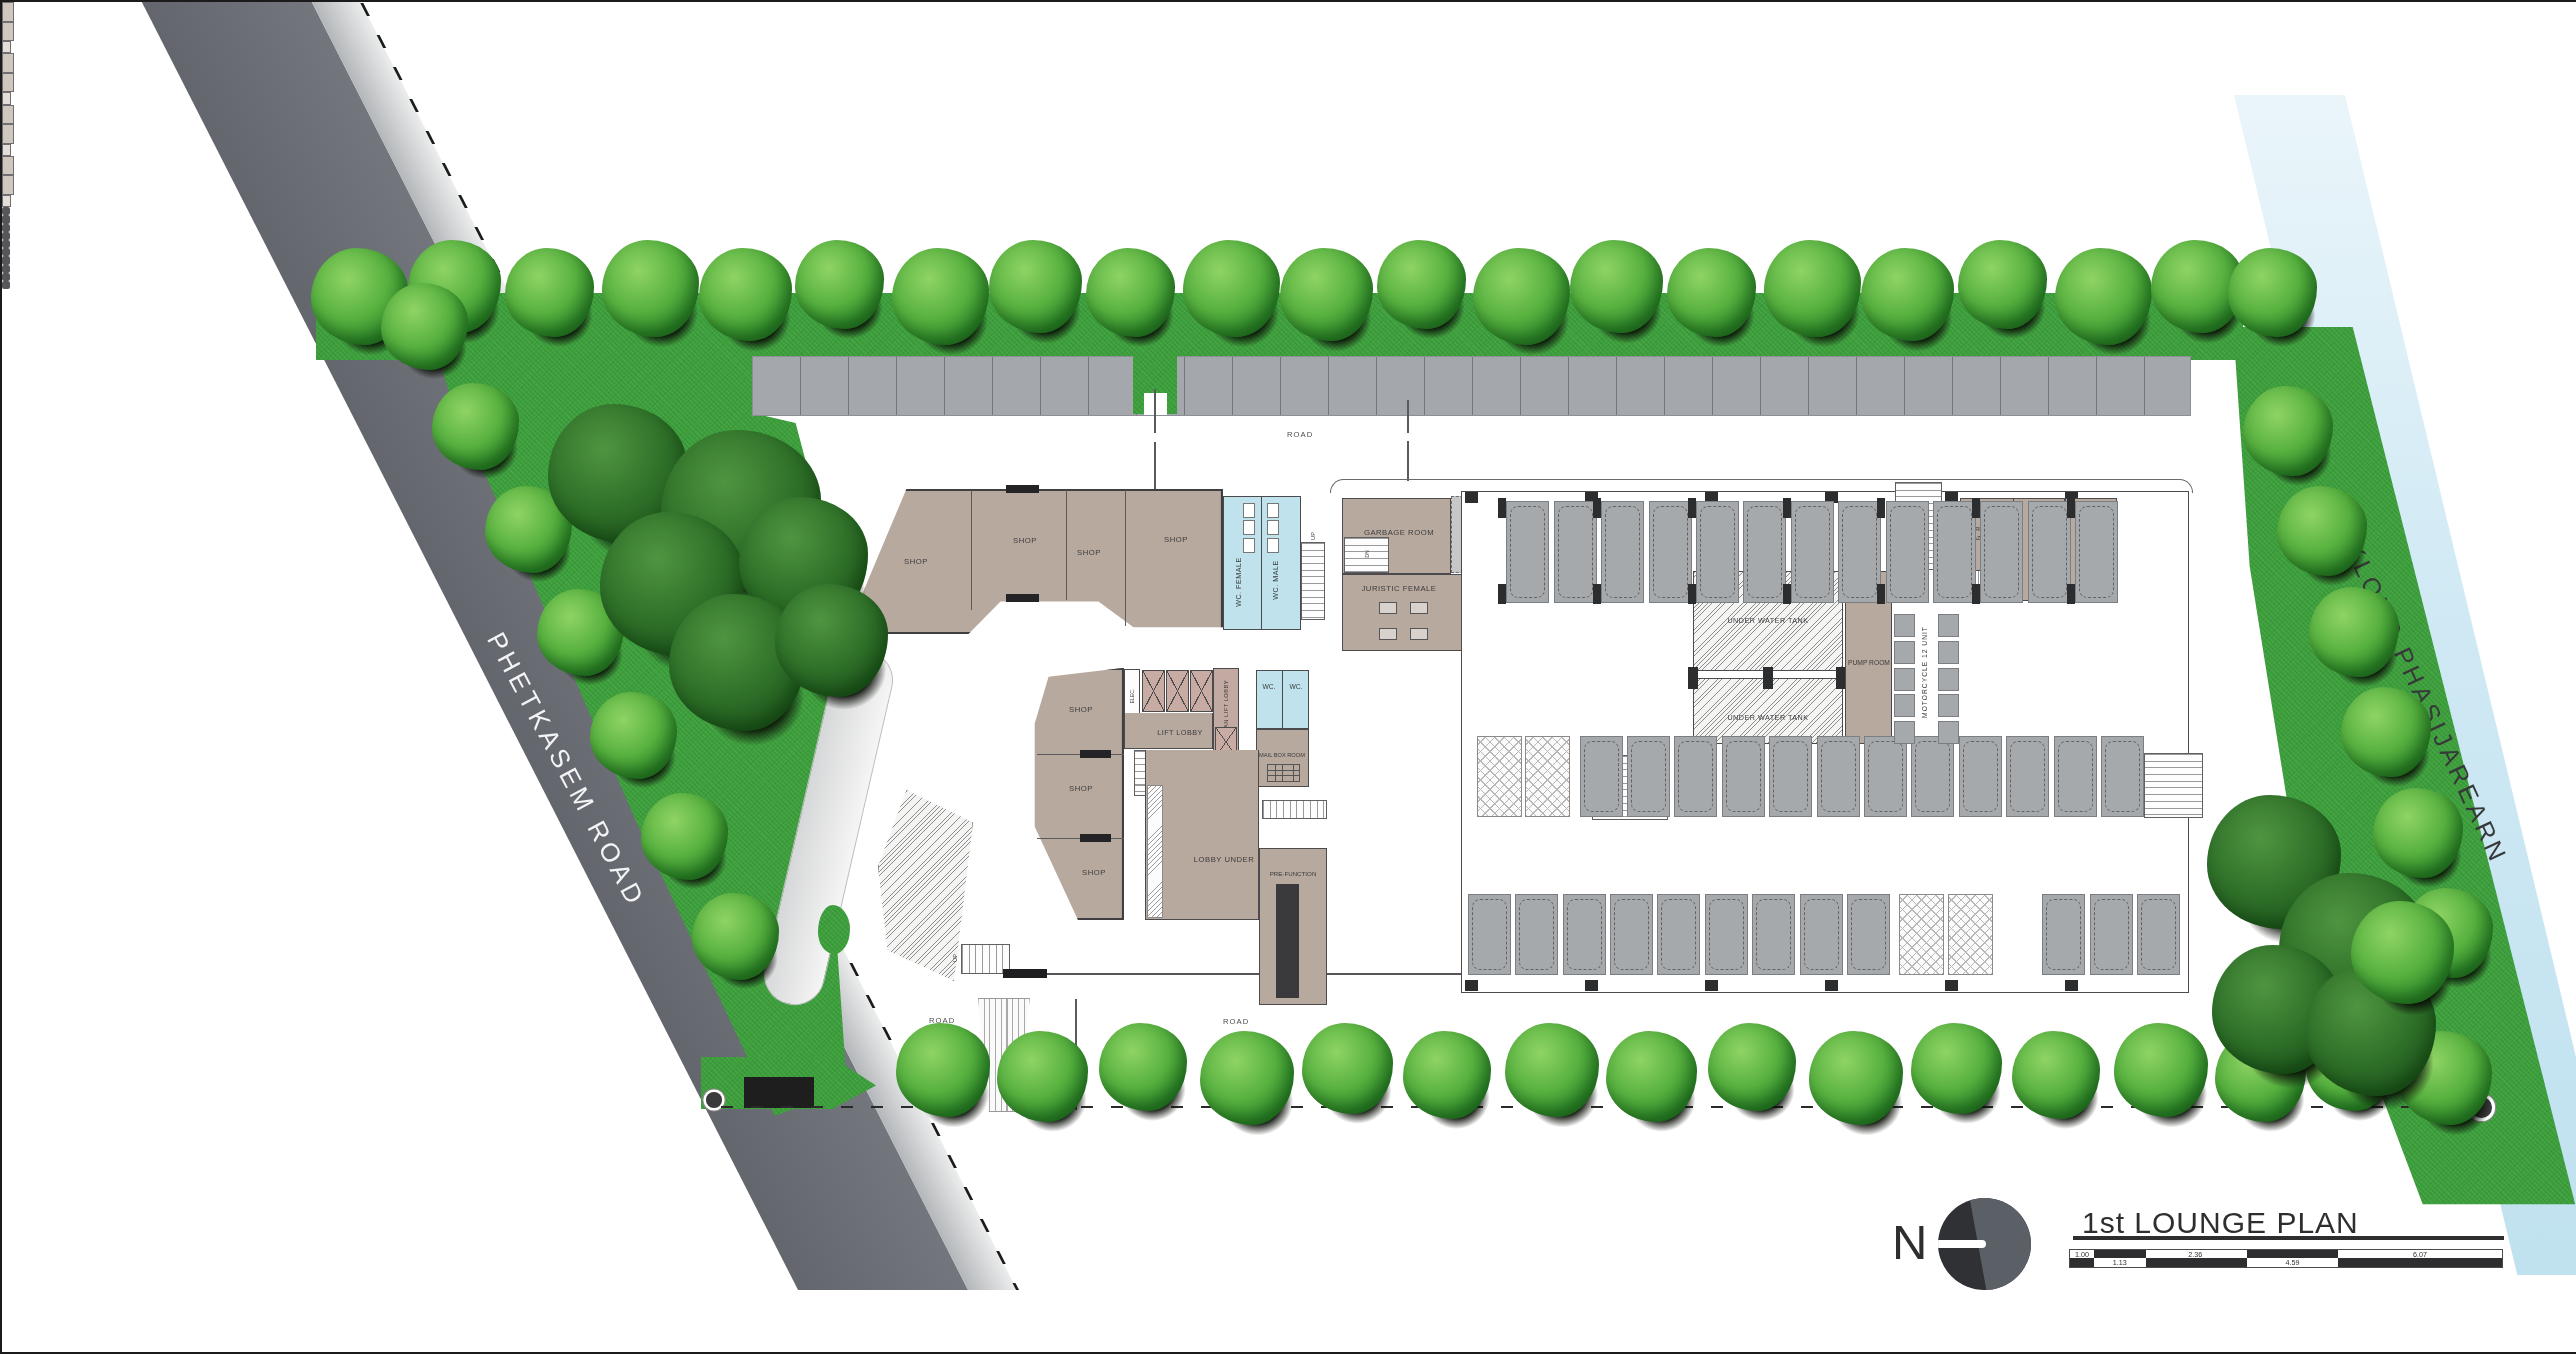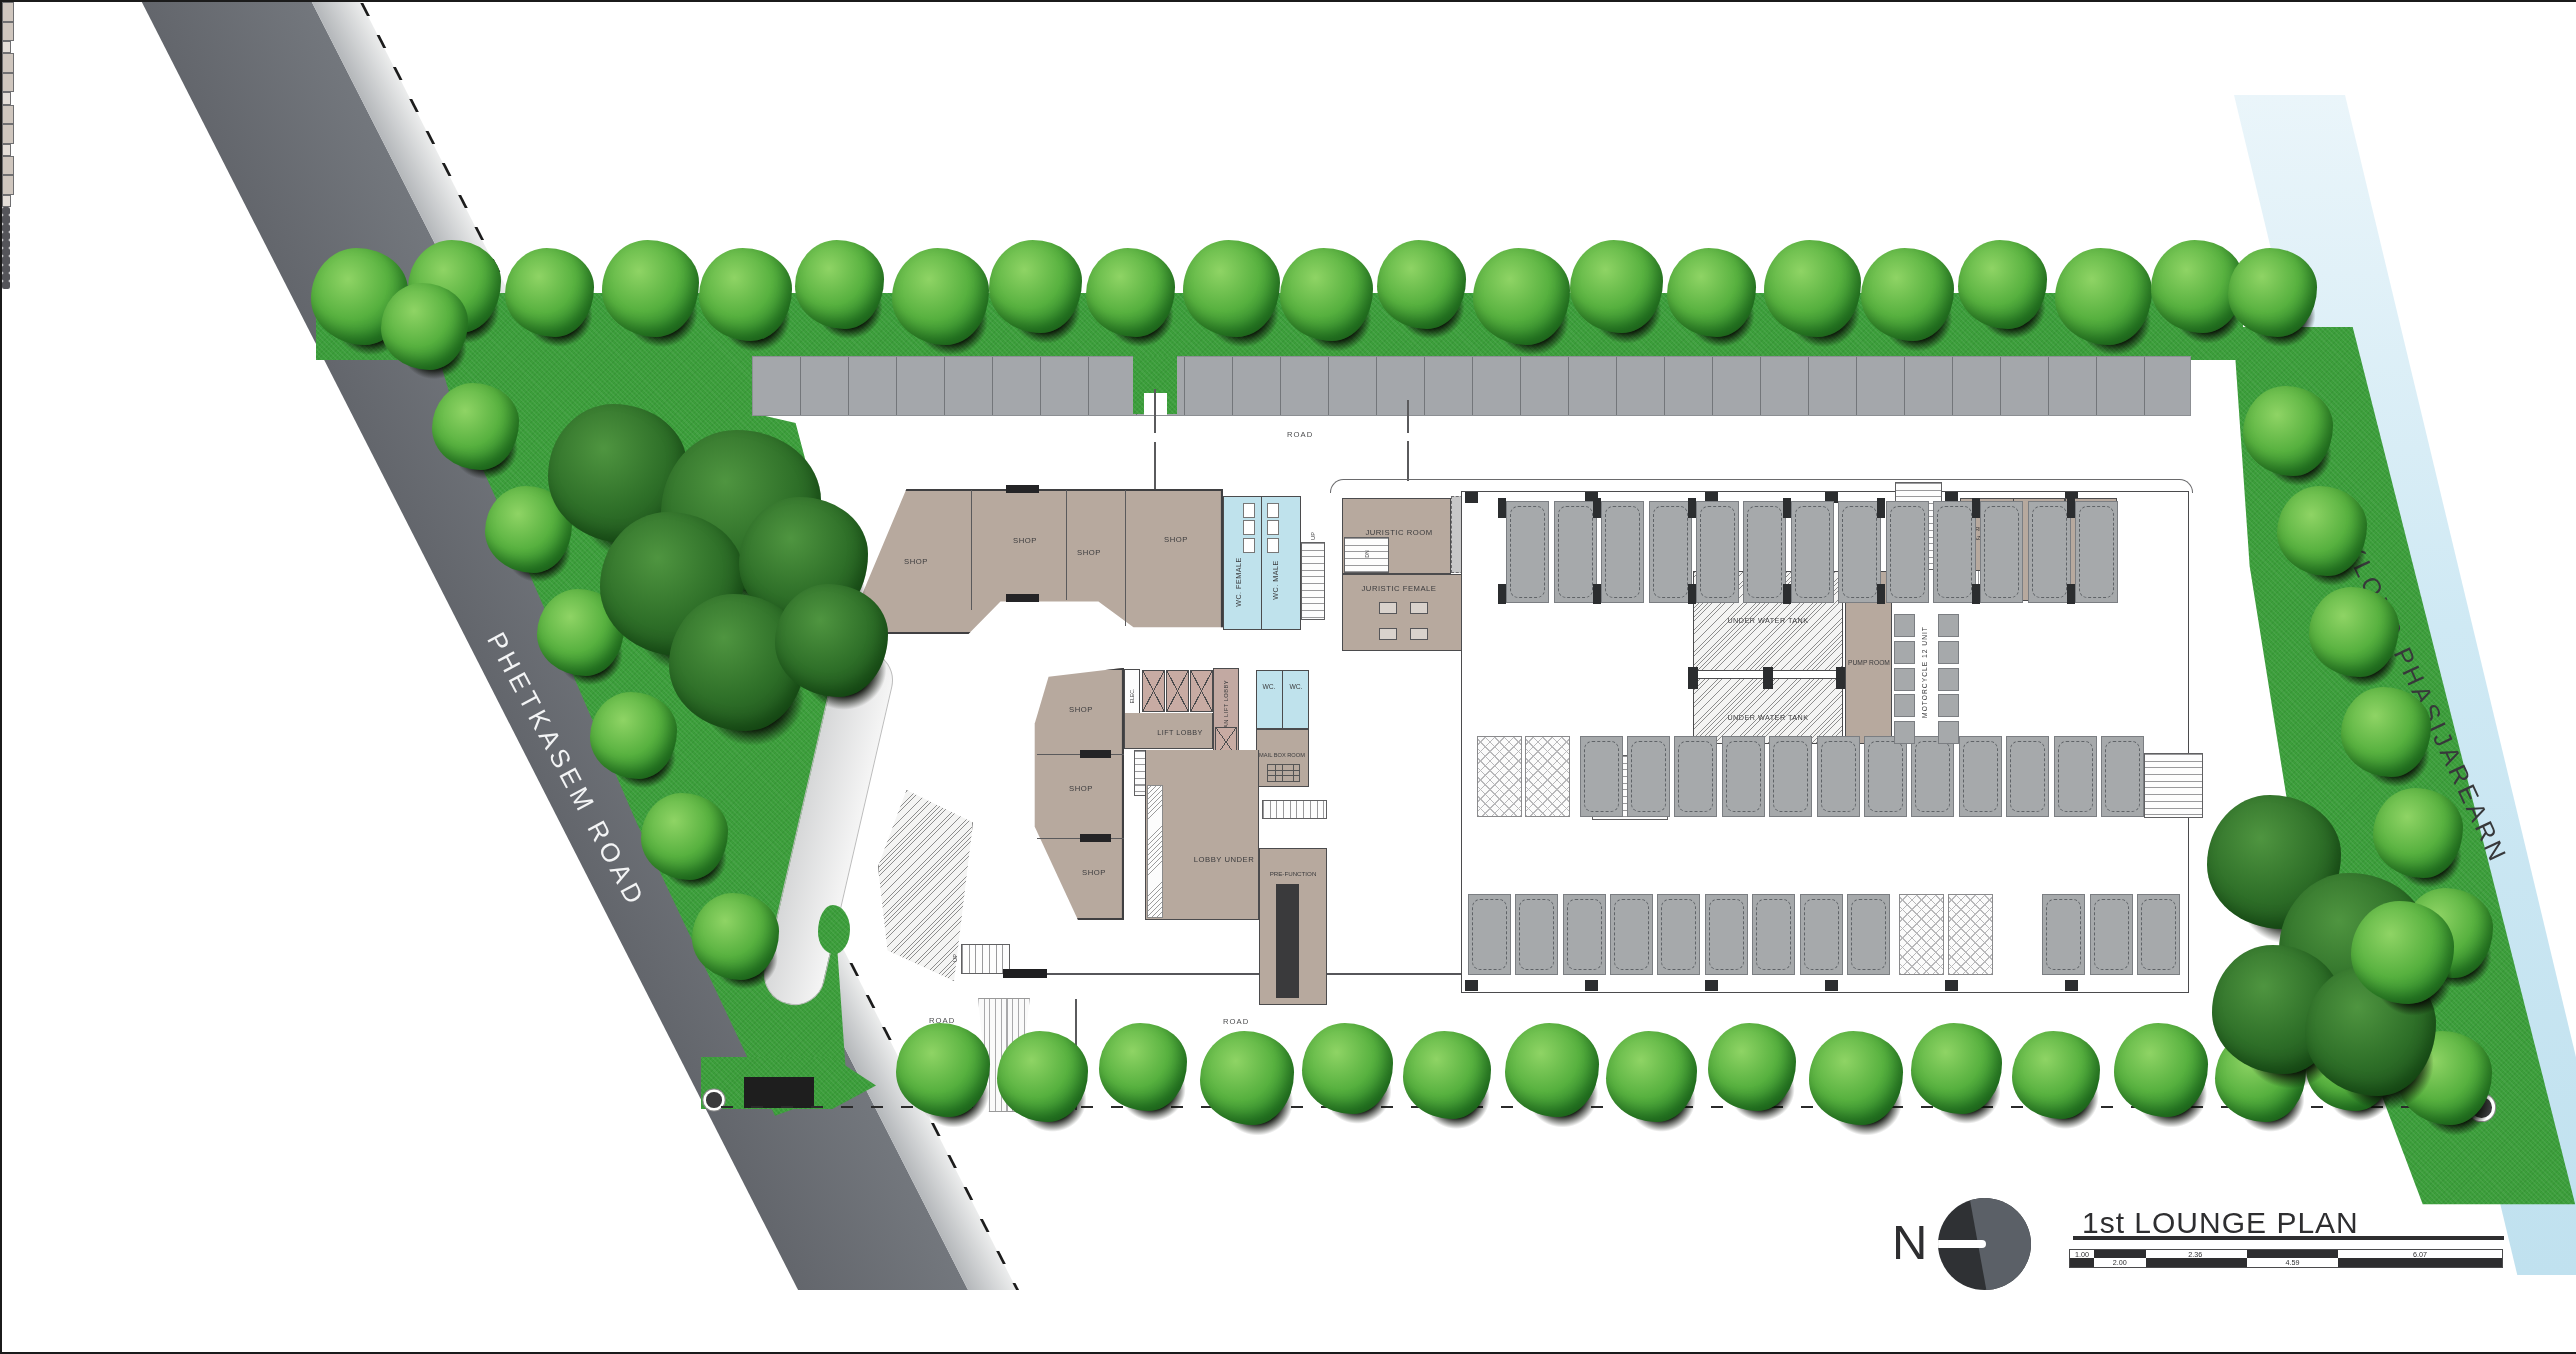--- a/index.html
+++ b/index.html
@@ -126,21 +126,21 @@
   <div class="abs" style="left:1265px;top:518px;width:10.3px;height:13.4px;background:#fff;border:0.5px solid #777;"></div>
   <div class="abs" style="left:1265px;top:536px;width:10.3px;height:13.4px;background:#fff;border:0.5px solid #777;"></div>
   <div class="roomlbl vlbl" style="left:1236px;top:580px;font-size:7.2px;">WC. FEMALE</div>
   <div class="roomlbl vlbl" style="left:1273px;top:578px;font-size:7.2px;">WC. MALE</div>
 
   <div class="stair" style="left:1299px;top:540px;width:24px;height:78px;"></div>
   <div class="tinylbl" style="left:1311px;top:534px;transform:translate(-50%,-50%) rotate(-90deg);">UP</div>
 
   <div class="abs" style="left:1328px;top:477px;width:861px;height:13.4px;border:1px solid #6a6a6c;border-bottom:none;border-radius:13.4px 13.4px 0 0;"></div>
   <div class="room" style="left:1340px;top:496px;width:109px;height:76px;"></div>
-  <div class="roomlbl" style="left:1397px;top:530px;">JURISTIC ROOM</div>
+  <div class="roomlbl" style="left:1397px;top:530px;">GARBAGE ROOM</div>
   <div class="stair" style="left:1342px;top:535px;width:45px;height:36px;"></div>
   <div class="tinylbl" style="left:1365px;top:552px;transform:translate(-50%,-50%) rotate(-90deg);font-size:5.2px;">DN</div>
   <div class="room" style="left:1340px;top:572px;width:130px;height:77px;"></div>
   <div class="roomlbl" style="left:1397px;top:586px;">JURISTIC FEMALE</div>
   <div class="desk" style="left:1377px;top:600px;"></div>
   <div class="desk" style="left:1408px;top:600px;"></div>
   <div class="desk" style="left:1377px;top:626px;"></div>
   <div class="desk" style="left:1408px;top:626px;"></div>
   <div class="abs" style="left:1449px;top:494px;width:21.6px;height:77px;background:#c7c7c8;border:1px dashed #6b6b6d;box-sizing:border-box;"></div>
 
@@ -235,21 +235,21 @@
     <div class="seg segb" style="left:5.5%;top:0;width:12%;"></div>
     <div class="seg segw" style="left:17.5%;top:0;width:23.5%;"></div>
     <div class="seg segb" style="left:41%;top:0;width:21%;"></div>
     <div class="seg segw" style="left:62%;top:0;width:38%;"></div>
     <div class="seg segb" style="left:0;top:50%;width:5.5%;"></div>
     <div class="seg segw" style="left:5.5%;top:50%;width:12%;"></div>
     <div class="seg segb" style="left:17.5%;top:50%;width:23.5%;"></div>
     <div class="seg segw" style="left:41%;top:50%;width:21%;"></div>
     <div class="seg segb" style="left:62%;top:50%;width:38%;"></div>
     <div class="scl" style="left:2.8%;top:25%;">1.00</div>
-    <div class="scl" style="left:11.5%;top:75%;">2.00</div>
+    <div class="scl" style="left:11.5%;top:75%;">1.13</div>
     <div class="scl" style="left:29%;top:25%;">2.36</div>
     <div class="scl" style="left:51.5%;top:75%;">4.59</div>
     <div class="scl" style="left:81%;top:25%;">6.07</div>
   </div>
 
   <div id="gen" class="abs" style="left:0;top:0;width:0;height:0;">
       <div class="tree" style="left:309px;top:246px;width:97px;height:97px;z-index:6;">
         <div class="sh"></div>
         <div class="cn"></div>
       </div>

